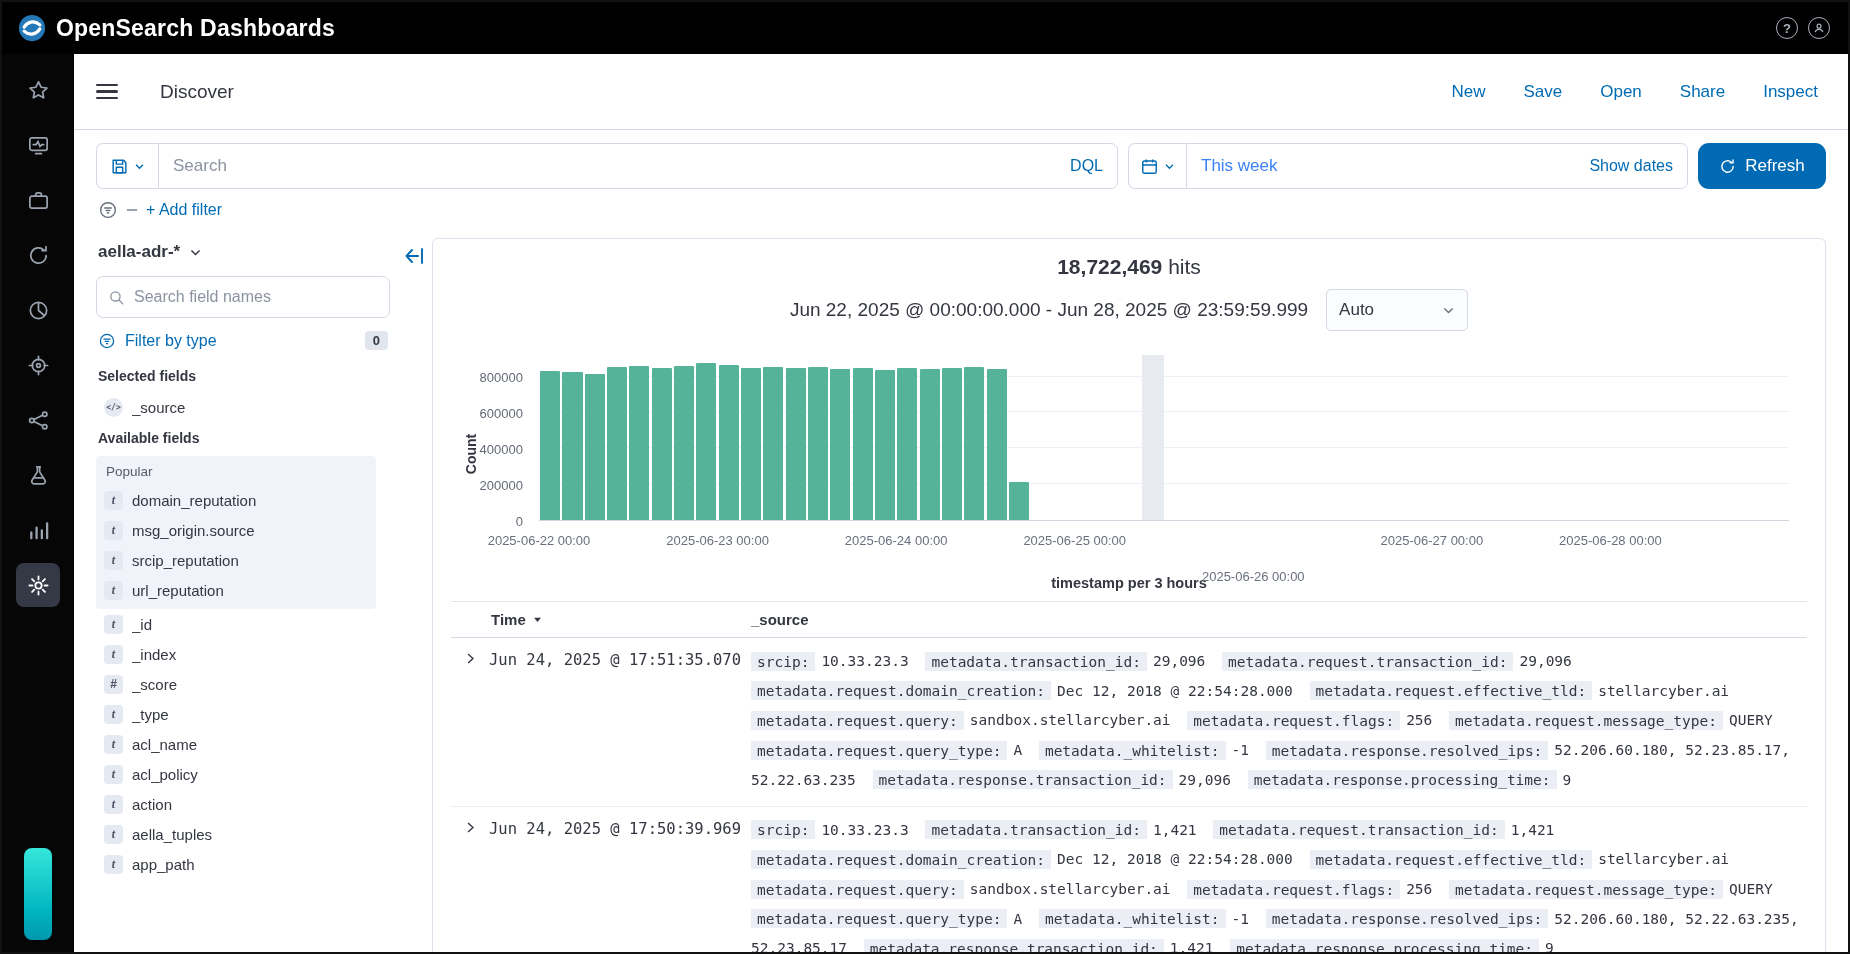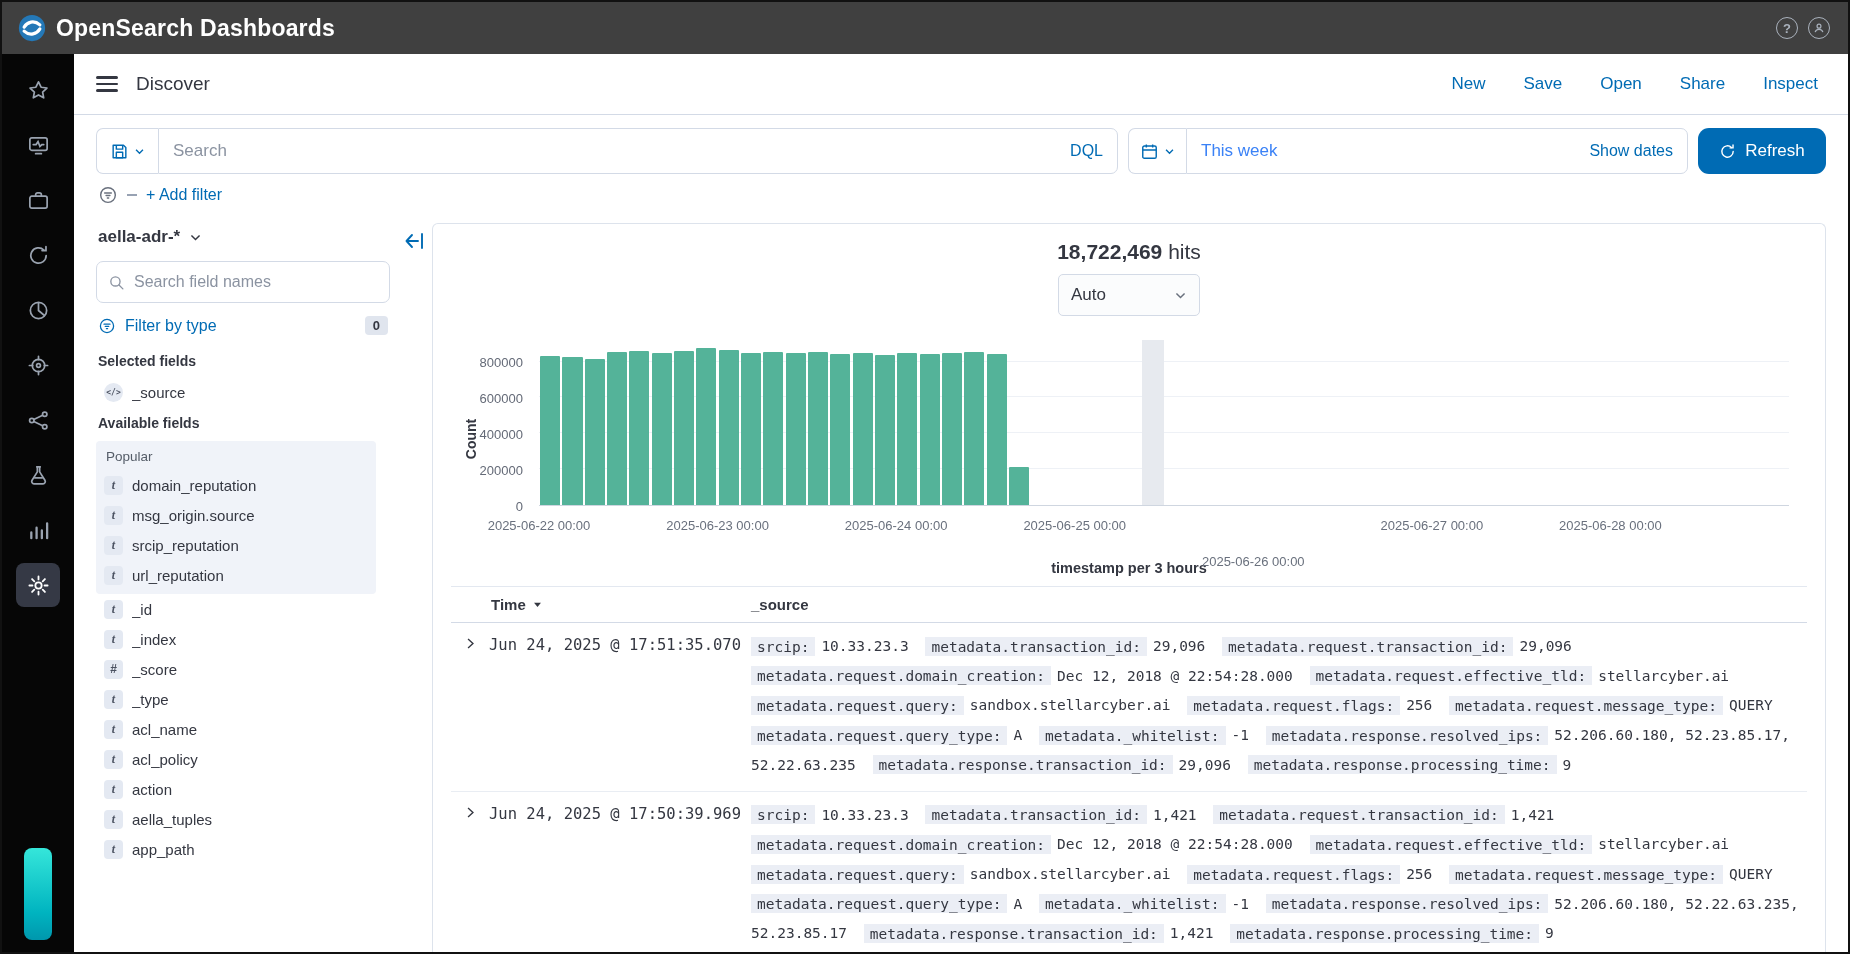--- a/index.html
+++ b/index.html
@@ -1,40 +1,40 @@
 <!DOCTYPE html>
 <html><head>
 <meta charset="utf-8">
 <style>
   * { margin:0; padding:0; box-sizing:border-box; }
   html,body { width:1850px; height:954px; }
   body { font-family:"Liberation Sans","DejaVu Sans",sans-serif; background:#fff; overflow:hidden; color:#343741; }
   .frame { width:1850px; height:954px; border:2px solid #111; display:flex; flex-direction:column; overflow:hidden; background:#fff; }
 
   
-  .topbar { height:52px; background:#404040; display:flex; align-items:center; padding:0 18px 0 16px; flex:0 0 auto; }
+  .topbar { height:52px; background:#000000; display:flex; align-items:center; padding:0 18px 0 16px; flex:0 0 auto; }
   .brand { display:flex; align-items:center; gap:10px; cursor:pointer; }
   .brand-text { color:#fff; font-size:23px; font-weight:700; letter-spacing:.2px; }
   .topbar-right { margin-left:auto; display:flex; align-items:center; gap:10px; }
   .tb-icon { width:22px; height:22px; border:1.6px solid #aab2bd; border-radius:50%; color:#aab2bd;
              display:flex; align-items:center; justify-content:center; font-size:13px; font-weight:700; }
 
   
   .body-row { flex:1; display:flex; min-height:0; }
   .rail { width:72px; background:#060606; position:relative; display:flex; flex-direction:column; align-items:center; padding-top:14px; gap:11px; flex:0 0 auto; }
   .rail-item { width:44px; height:44px; display:flex; align-items:center; justify-content:center; color:#9aa3b0; border-radius:8px; cursor:pointer; }
   .rail-item.selected { background:#353945; color:#fff; }
   .rail-item svg { width:23px; height:23px; }
   .rail-logo { position:absolute; bottom:12px; left:50%; transform:translateX(-50%); width:28px; height:92px; border-radius:8px;
                background:linear-gradient(180deg,#35e6da 0%,#00b4c0 70%,#0097ad 100%); }
 
   .content { flex:1; display:flex; flex-direction:column; min-width:0; background:#fff; }
 
   
-  .nav-header { height:61px; border-bottom:1px solid #d3dae6; display:flex; align-items:center; gap:18px; padding:0 30px 0 22px; flex:0 0 auto; }
+  .nav-header { height:76px; border-bottom:1px solid #d3dae6; display:flex; align-items:center; gap:42px; padding:0 30px 0 22px; flex:0 0 auto; }
   .hamburger { width:22px; display:flex; flex-direction:column; gap:4px; cursor:pointer; }
   .hamburger span { display:block; height:2.5px; background:#343741; border-radius:2px; }
   .page-title { font-size:19px; font-weight:500; color:#343741; }
   .nav-actions { margin-left:auto; display:flex; gap:38px; }
   .nav-link { color:#006BB4; font-size:17px; cursor:pointer; }
 
   
   .query-row { display:flex; align-items:stretch; gap:10px; padding:13px 22px 9px 22px; flex:0 0 auto; }
   .search-group { flex:1; display:flex; min-width:0; }
   .saved-query-btn { width:62px; border:1px solid #d3dae6; border-right:none; border-radius:7px 0 0 7px; background:#fff;
@@ -383,20 +383,21 @@
               <path d="M10 6l-5.5 6L10 18M4.5 12H16"></path>
               <path d="M20 5v14"></path>
             </svg>
         </div>
 
         <main class="results-panel">
           <div class="hits-line">
             <span class="hits-num">18,722,469</span><span> hits</span>
           </div>
           <div class="range-line">
+            <span class="range-text">Jun 22, 2025 @ 00:00:00.000 - Jun 28, 2025 @ 23:59:59.999</span>
             <div class="interval-select">
               <span>Auto</span>
               <svg class="chev" width="13" height="13" viewBox="0 0 16 16" fill="none" stroke="#69707d" stroke-width="1.8">
                   <path d="M3 5.5l5 5 5-5"></path>
                 </svg>
             </div>
           </div>
 
           <div class="chart-wrap">
             <div class="count-label">Count</div>

